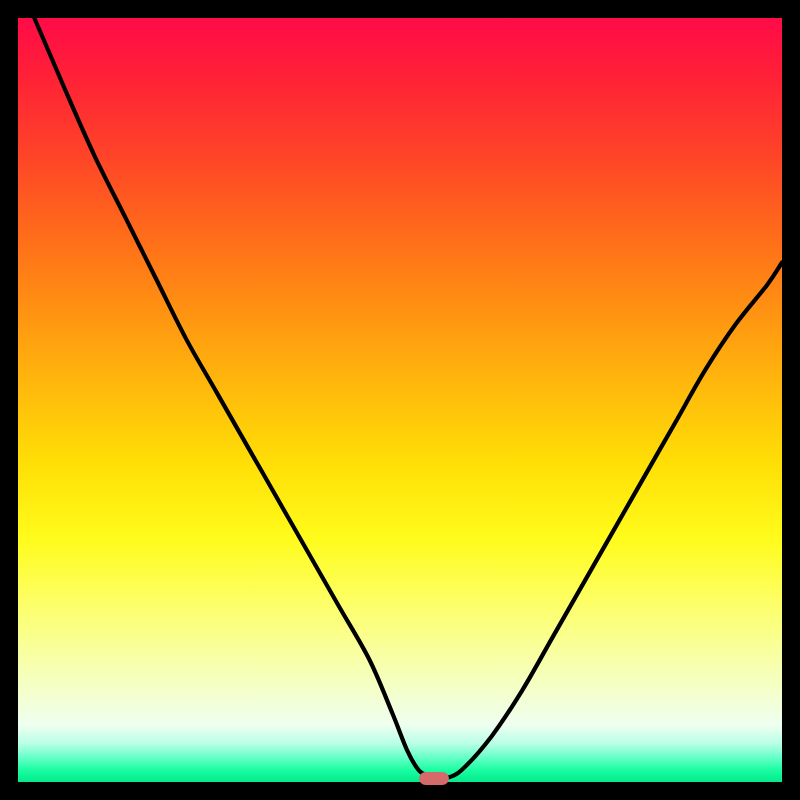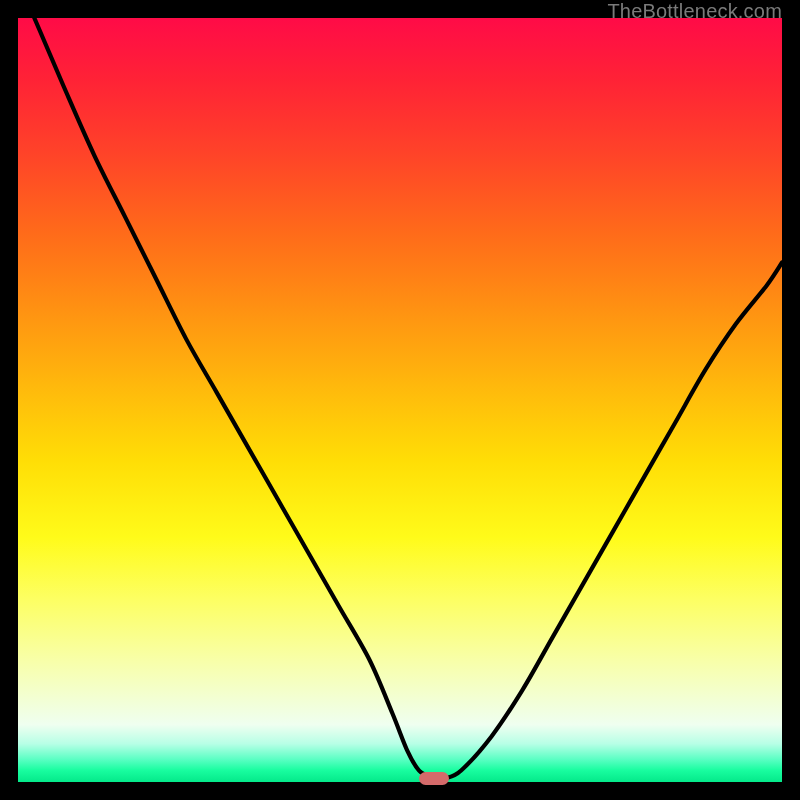--- a/index.html
+++ b/index.html
@@ -56,21 +56,20 @@
     height: 13px;
     background: #d46a6a;
     border-radius: 7px;
   }
 </style>
 </head>
 <body>
 
 <div class="frame">
   <div class="plot-area">
-    <div class="attribution">TheBottleneck.com</div>
 
     <svg class="curve" viewBox="0 0 764 764" preserveAspectRatio="none">
       <path id="curve-path" fill="none" stroke="#000" stroke-width="4.2" stroke-linecap="round" stroke-linejoin="round" d="M 0.00 -38.20 C 3.67 -29.64, 15.59 -1.83, 22.92 15.28 C 30.25 32.39, 37.28 49.20, 45.84 68.76 C 54.40 88.32, 66.62 116.74, 76.40 137.52 C 86.18 158.30, 97.18 179.08, 106.96 198.64 C 116.74 218.20, 127.74 240.20, 137.52 259.76 C 147.30 279.32, 158.30 302.54, 168.08 320.88 C 177.86 339.22, 188.86 357.25, 198.64 374.36 C 208.42 391.47, 219.42 410.73, 229.20 427.84 C 238.98 444.95, 249.98 464.21, 259.76 481.32 C 269.54 498.43, 280.54 517.69, 290.32 534.80 C 300.10 551.91, 311.10 571.17, 320.88 588.28 C 330.66 605.39, 342.88 624.65, 351.44 641.76 C 360.00 658.87, 368.25 680.57, 374.36 695.24 C 380.47 709.91, 385.36 724.27, 389.64 733.44 C 393.92 742.61, 397.43 748.51, 401.10 752.54 C 404.77 756.57, 409.50 757.43, 412.56 758.65 C 415.62 759.87, 417.76 759.94, 420.20 760.18 C 422.64 760.42, 424.17 761.40, 427.84 760.18 C 431.51 758.96, 435.79 759.26, 443.12 752.54 C 450.45 745.82, 463.90 731.00, 473.68 718.16 C 483.46 705.32, 494.46 688.21, 504.24 672.32 C 514.02 656.43, 525.02 635.95, 534.80 618.84 C 544.58 601.73, 555.58 582.47, 565.36 565.36 C 575.14 548.25, 586.14 528.99, 595.92 511.88 C 605.70 494.77, 616.70 475.51, 626.48 458.40 C 636.26 441.29, 647.26 422.03, 657.04 404.92 C 666.82 387.81, 677.82 367.33, 687.60 351.44 C 697.38 335.55, 708.38 319.05, 718.16 305.60 C 727.94 292.15, 741.39 277.18, 748.72 267.40 C 756.05 257.62, 761.56 248.15, 764.00 244.48"></path>
     </svg>
 
     <div class="marker" id="opt-marker" style="left: 401.38px; top: 754.18px;"></div>
   </div>
 </div>
 
 </body></html>

